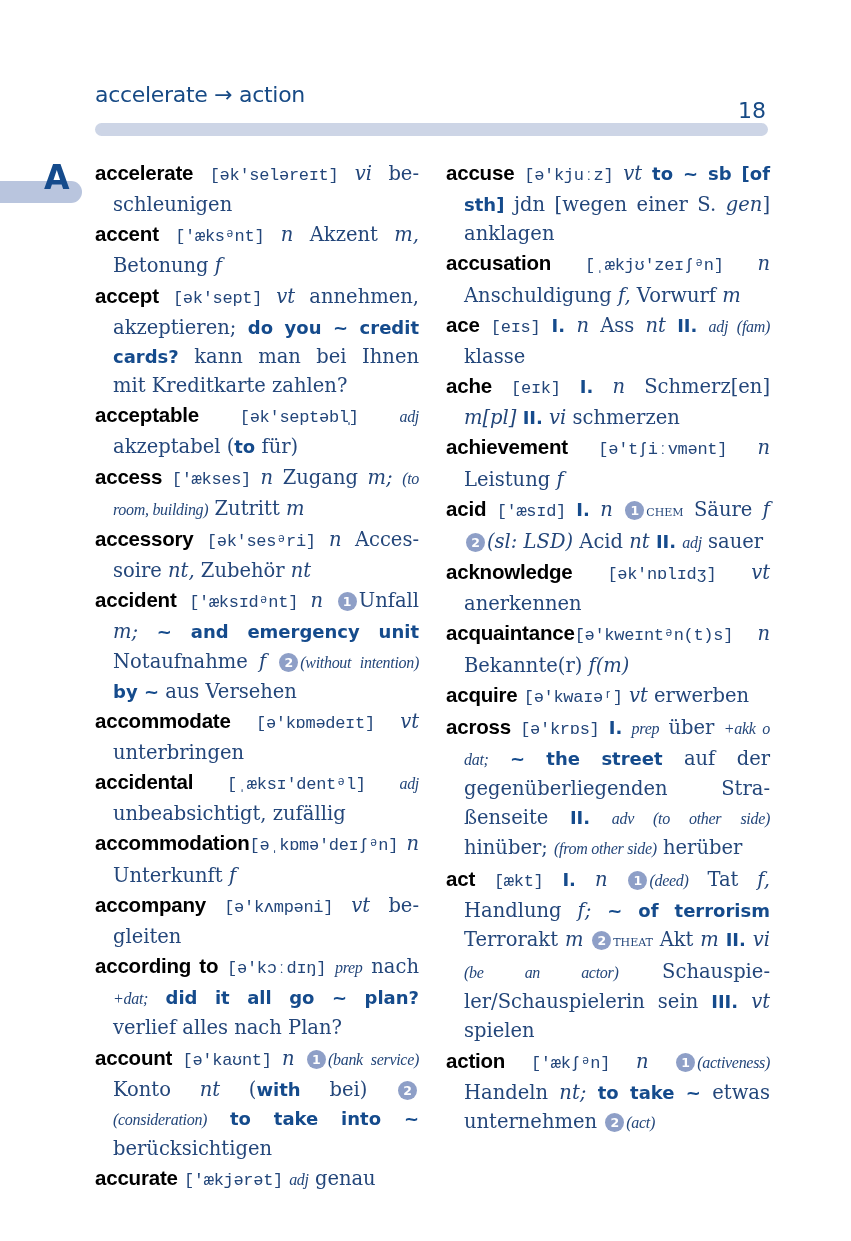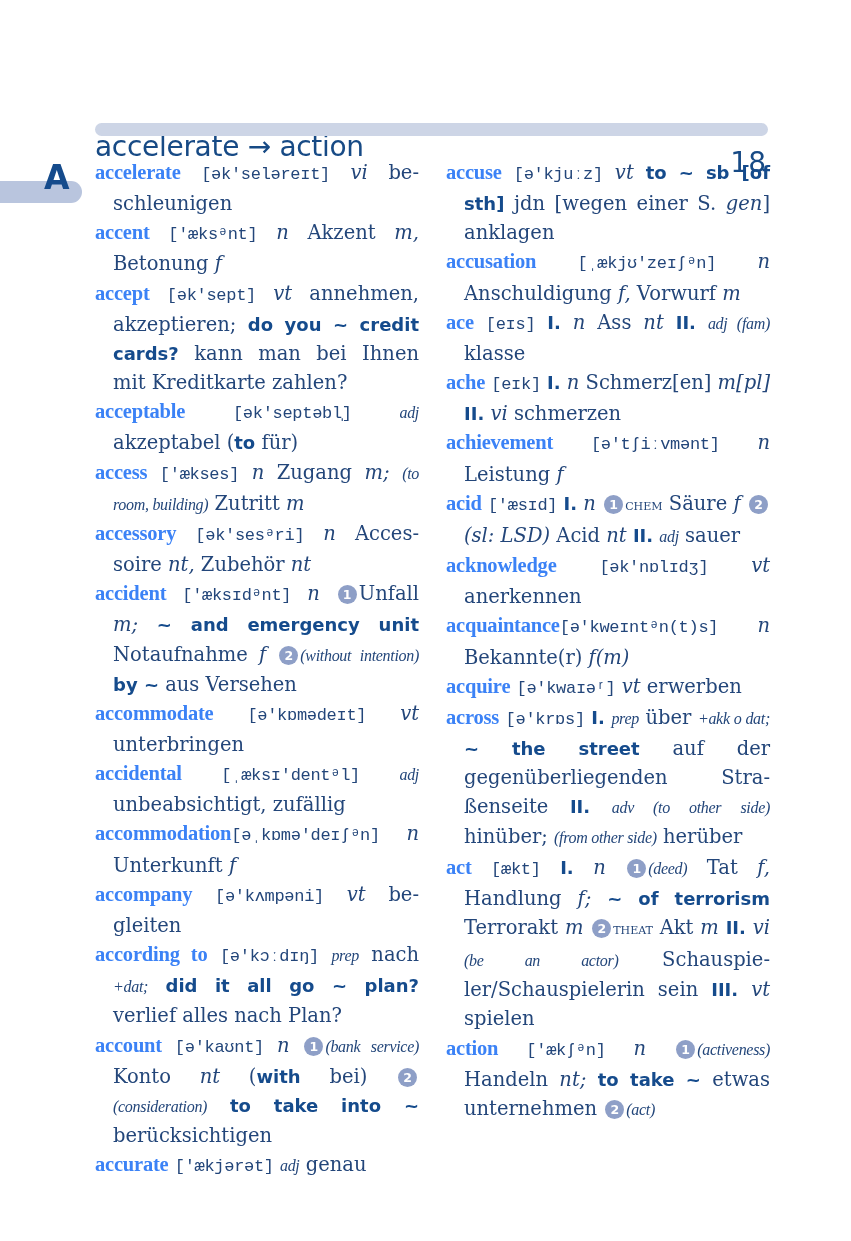--- a/index.html
+++ b/index.html
@@ -2,21 +2,21 @@
 <html><head>
 <meta charset="utf-8">
 <style>
   html, body { margin: 0; padding: 0; }
   body {
     width: 851px; height: 1241px; background: #ffffff; position: relative; overflow: hidden;
     color: #1f3f74;
   }
   .page-header {
     position: absolute; left: 95px; top: 80px; width: 673px; height: 34px;
-    font-family: "DejaVu Sans", sans-serif; font-size: 28px; color: #174a85; margin-top: 48px;
+    font-family: "DejaVu Sans", sans-serif; font-size: 22px; color: #174a85;
   }
   .page-header .running-head { position: absolute; left: 0; top: 2px; letter-spacing: -0.3px; }
   .page-header .page-number { position: absolute; right: 2px; top: 18px; }
   .header-bar {
     position: absolute; left: 95px; top: 123px; width: 673px; height: 13px;
     background: #cdd5e6; border-radius: 7px;
   }
   .letter-tab {
     position: absolute; left: 0; top: 181px; width: 82px; height: 22px;
     background: #b9c5de; border-radius: 0 11px 11px 0;
@@ -27,21 +27,21 @@
   }
   .column {
     position: absolute; top: 158px; width: 324px;
     font-family: "DejaVu Serif", serif; font-size: 19.5px; line-height: 29.15px;
     color: #23467a; text-align: justify;
   }
   .col-left { left: 95px; }
   .col-right { left: 446px; }
   .entry { padding-left: 18px; text-indent: -18px; margin: 0; hyphens: manual; }
   .hw {
-    font-family: Liberation Serif, serif; font-weight: bold; color: #3b82f6;
+    font-family: Liberation Sans, sans-serif; font-weight: bold; color: #000000;
     font-size: 20.5px; letter-spacing: -0.2px;
   }
   .ipa { font-family: Liberation Mono, monospace; font-size: 17px; color: #23467a; letter-spacing: -0.3px; }
   .pos { font-style: italic; }
   .gram { font-style: italic; }
   .ex {
     font-family: "DejaVu Sans", sans-serif; font-weight: bold; color: #154b8c; font-size: 18px;
   }
   .ital { font-style: italic; font-family: Liberation Serif, serif; font-size: 16px; letter-spacing: -0.3px; }
   .roman { font-family: "DejaVu Sans", sans-serif; font-weight: bold; color: #154b8c; font-size: 18px; }

